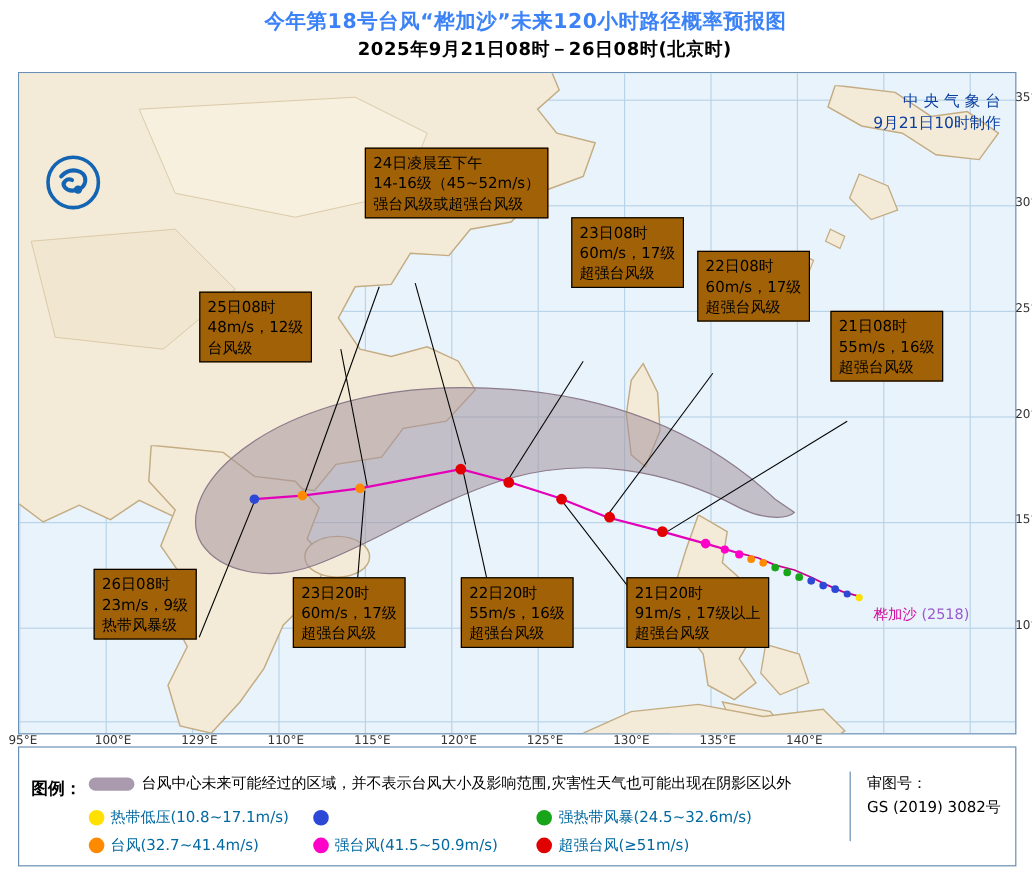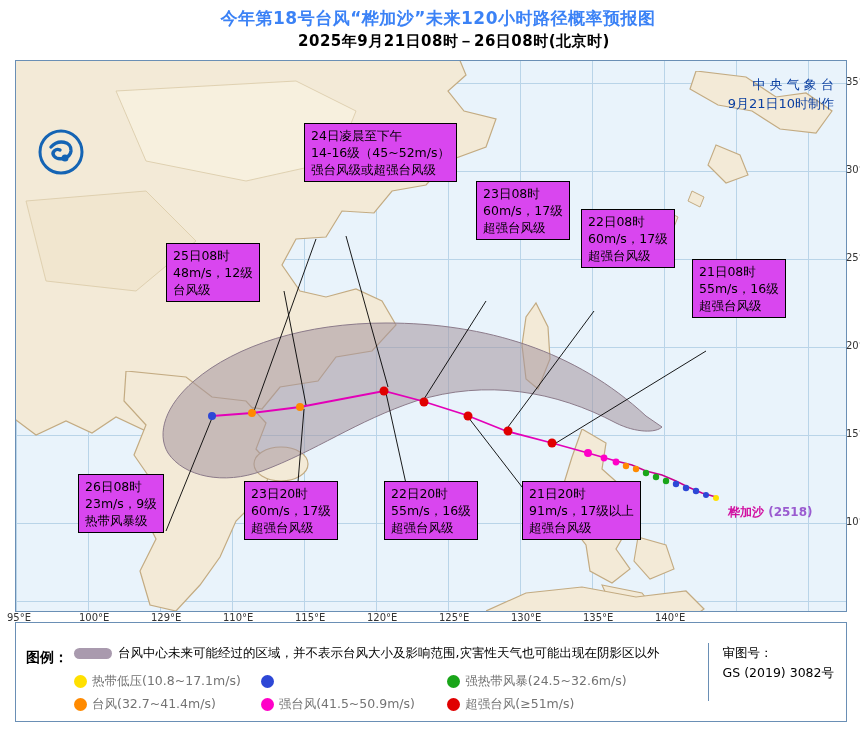--- a/index.html
+++ b/index.html
@@ -38,43 +38,43 @@
 
   .org-logo{
     position:absolute;left:22px;top:68px;width:46px;height:46px;
   }
   .org-name{
     position:absolute;right:12px;top:14px;text-align:right;
     color:#0b3fa0;font-size:13px;font-weight:normal;line-height:19px;
   }
 
   .callout{
-    position:absolute;border:1px solid #000;background:#d946ef;
+    position:absolute;border:1px solid #000;background:#a16207;
     font-size:12.5px;color:#000;line-height:17px;padding:3px 6px;
     white-space:nowrap;text-align:left;
   }
 
   .track-label{
-    position:absolute;font-size:12px;color:#d10fa0;white-space:nowrap;font-weight:bold;
+    position:absolute;font-size:12px;color:#d10fa0;white-space:nowrap;
   }
 
   .legend{
     position:absolute;left:15px;top:622px;width:830px;height:98px;
     border:1px solid #6a8fb5;background:#fff;
   }
   .legend-title{position:absolute;left:10px;top:26px;font-size:14px;font-weight:bold;color:#000;}
   .legend-row1{position:absolute;left:58px;top:22px;font-size:12.5px;color:#000;}
   .legend-shade{
     display:inline-block;width:38px;height:11px;background:#a99aae;
     border-radius:6px;vertical-align:middle;margin-right:6px;
   }
   .legend-grid{
     position:absolute;left:58px;top:50px;width:560px;
     display:grid;grid-template-columns:1fr 1fr 1fr;grid-row-gap:6px;
-    font-size:12.5px;color:#737373;
+    font-size:12.5px;color:#0369a1;
   }
   .legend-item{display:flex;align-items:center;gap:5px;}
   .sw{display:inline-block;width:13px;height:13px;border-radius:50%;}
   .approval{
     position:absolute;right:12px;top:20px;text-align:left;font-size:12.5px;
     color:#000;line-height:20px;border-left:1px solid #6a8fb5;padding-left:14px;height:58px;
   }
   .approval div{white-space:nowrap;}
 </style>
 </head>

